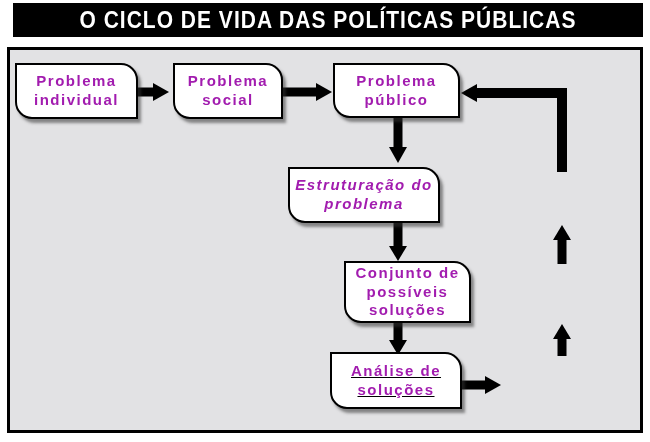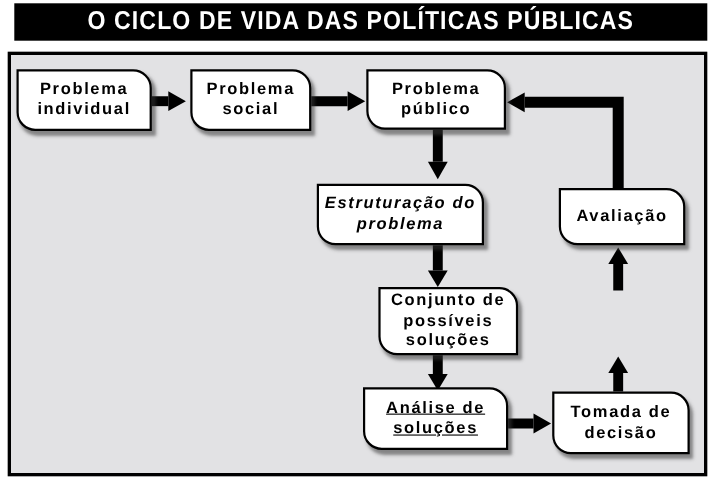--- a/index.html
+++ b/index.html
@@ -55,21 +55,21 @@
     align-items: center;
     justify-content: center;
     text-align: center;
     z-index: 2;
   }
   .node-label {
     font-weight: 700;
     font-size: 15px;
     letter-spacing: 1.5px;
     line-height: 1.25;
-    color: #000000;
+    color: #a21caf;
     white-space: pre-line;
   }
   .arrows-layer {
     position: absolute;
     left: 0;
     top: 0;
     z-index: 1;
     pointer-events: none;
   }
   .arrows-layer path {
@@ -116,29 +116,22 @@
     <span class="node-label">Conjunto de
 possíveis
 soluções</span>
   </div>
 
   <div class="node" style="left:330px; top:352px; width:132px; height:57px;text-decoration:underline;">
     <span class="node-label">Análise de
 soluções</span>
   </div>
 
-  <div class="node" style="left:502px; top:356px; width:125px; height:57px;">
-    <span class="node-label">Tomada de
-decisão</span>
-  </div>
 
 
-  <div class="node" style="left:508px; top:171px; width:115px; height:52px;">
-    <span class="node-label">Avaliação</span>
-  </div>
 
   <svg class="arrows-layer" width="650" height="442" viewBox="0 0 650 442">
     <g>
       <path d="M138,92 H153" stroke-width="9"></path>
       <polygon points="153,83 153,101 169,92"></polygon>
     </g>
     <g>
       <path d="M283,92 H316" stroke-width="9"></path>
       <polygon points="316,83 316,101 332,92"></polygon>
     </g>

